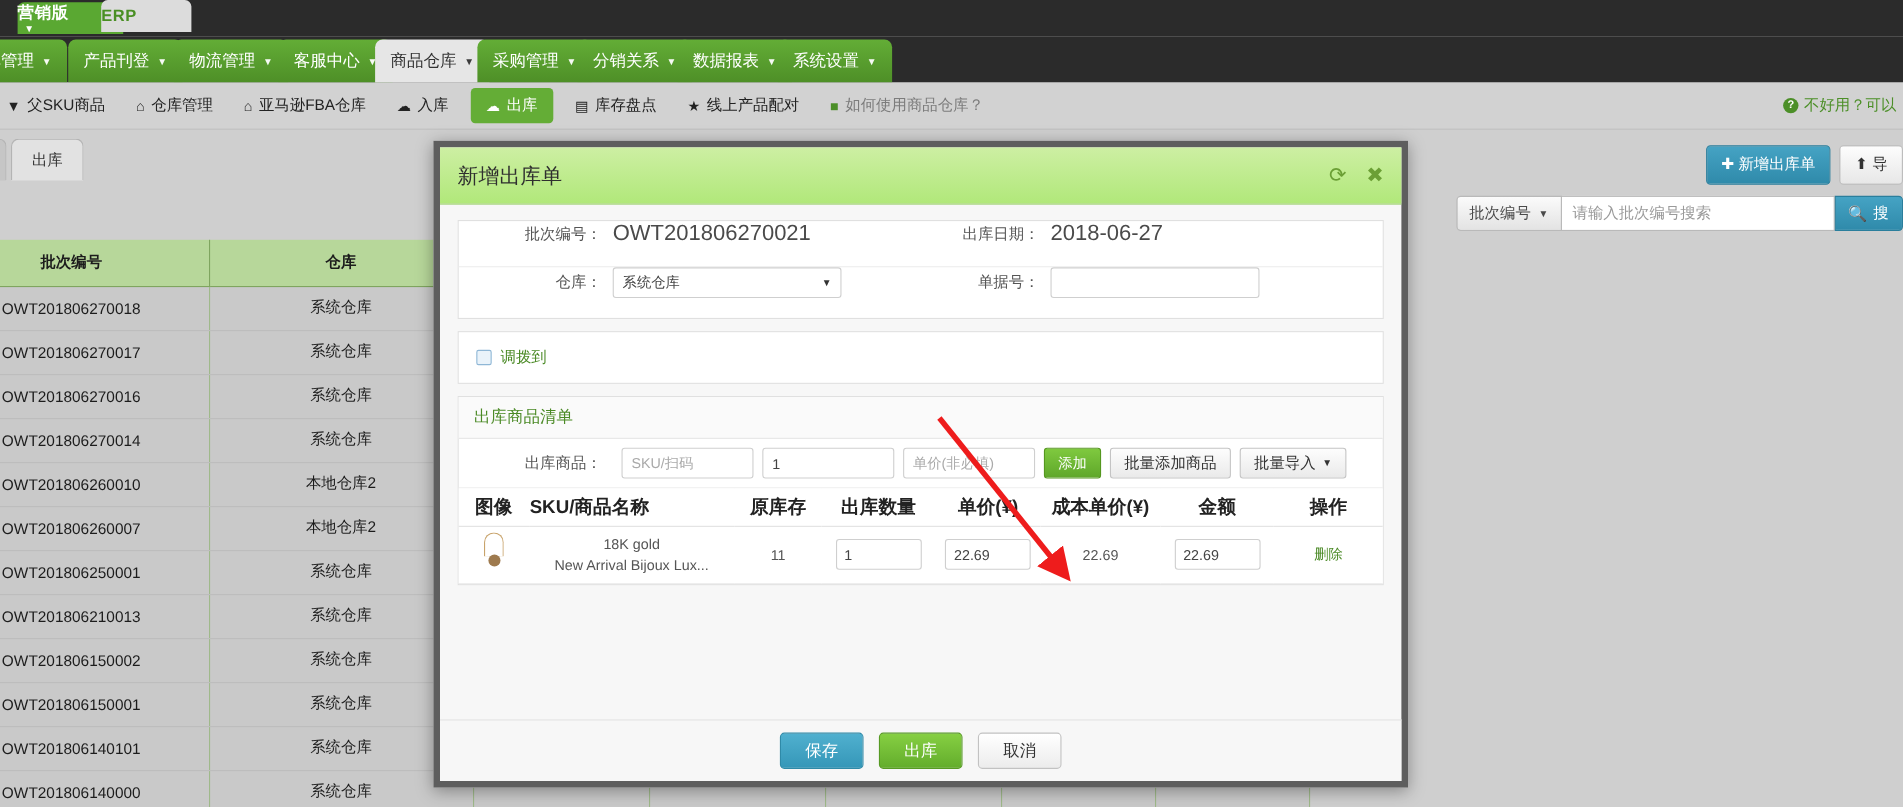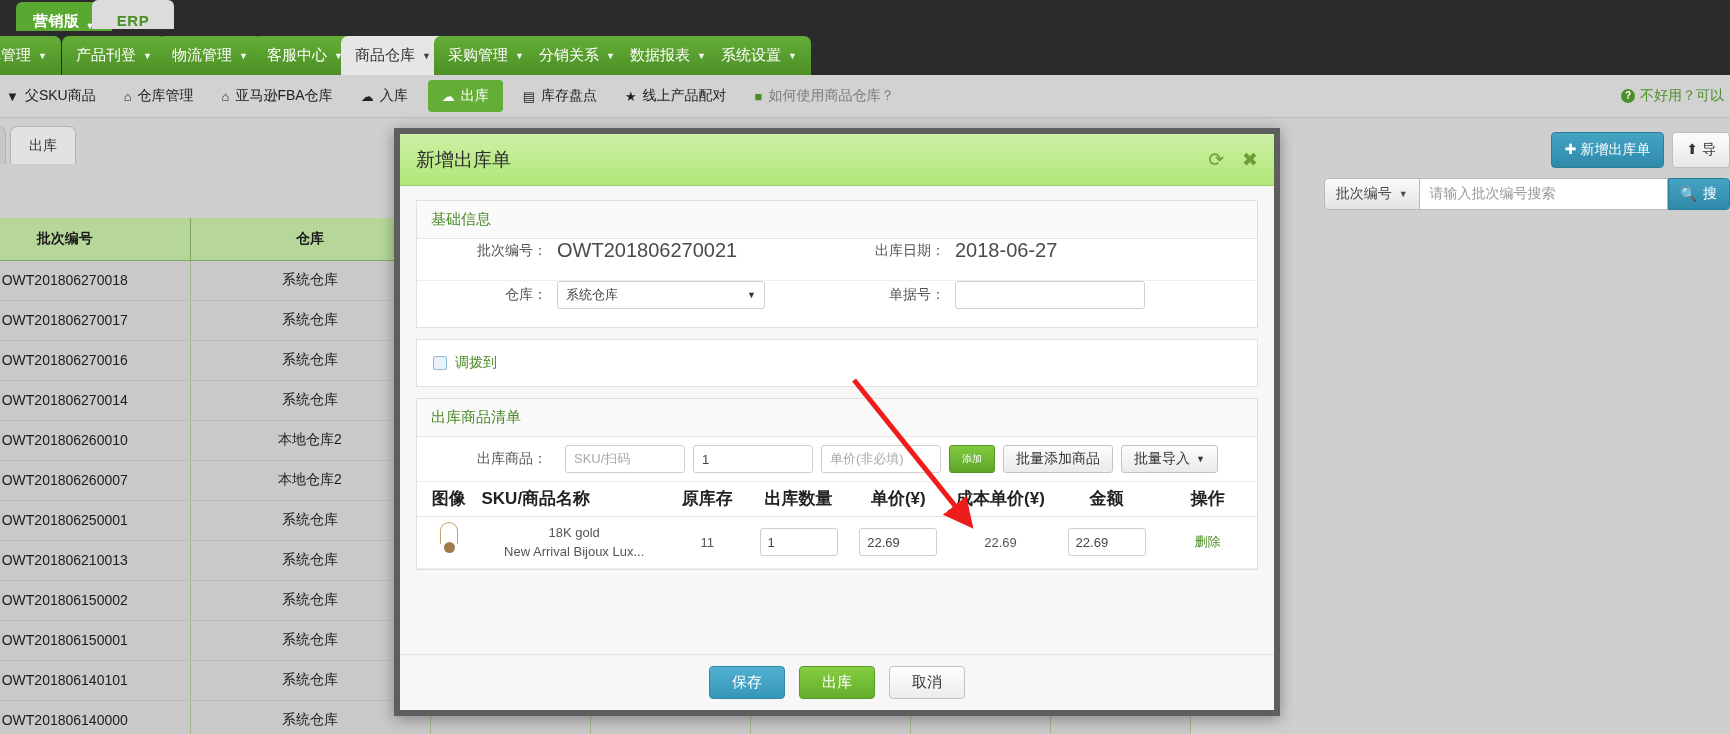--- a/index.html
+++ b/index.html
@@ -12,22 +12,22 @@
   }
   #root { position: relative; width: 1730px; height: 734px; }
 
   
   .topbar {
     position: absolute; left: 0; top: 0; width: 1730px; height: 33px;
     background: #2b2b2b;
   }
   .brand-tab {
     position: absolute; top: 2px; height: 29px; border-radius: 6px 6px 0 0;
-    display: flex; align-items: flex-end; justify-content: center;
-    font-size: 15px; font-weight: bold; letter-spacing: .5px;
+    display: flex; align-items: flex-start; justify-content: center;
+    font-size: 15px; font-weight: bold; letter-spacing: .5px; flex-direction: column;
   }
   .brand-mk {
     left: 16px; width: 96px; background: #5aa832; color: #fff;
   }
   .brand-mk .caret { margin-left: 6px; font-size: 9px; }
   .brand-erp {
     left: 92px; width: 82px; background: #dcdcdc; color: #4a8f24; top: 0; height: 29px;
   }
 
   
@@ -185,21 +185,21 @@
 
   .chk-row { display: flex; align-items: center; gap: 8px; height: 46px; padding: 0 16px; }
   .chkbox {
     width: 14px; height: 14px; border: 1px solid #8fb7d6; background: #eaf3fa; border-radius: 2px;
   }
   .chk-lbl { font-size: 14px; color: #4b8a26; }
 
   .addrow { display: flex; align-items: center; gap: 8px; padding: 8px 8px; border-bottom: 1px solid #ededed; }
   .btn-green {
     background: linear-gradient(#7fc93f,#5fa72a); color: #fff; border: 1px solid #55971f;
-    border-radius: 3px; font-size: 10px; height: 28px; padding: 0 12px;
+    border-radius: 3px; font-size: 13px; height: 28px; padding: 0 12px;
     display: flex; align-items: center;
   }
   .btn-lite {
     background: linear-gradient(#fdfdfd,#eaeaea); color: #333; border: 1px solid #c4c4c4;
     border-radius: 3px; font-size: 14px; height: 28px; padding: 0 12px;
     display: flex; align-items: center; gap: 6px; white-space: nowrap;
   }
 
   .ptable { width: 100%; border-collapse: collapse; font-size: 13px; }
   .ptable th {
@@ -493,21 +493,20 @@
       <div class="m-title">新增出库单</div>
       <div class="m-head-icons">
         <span class="ic">⟳</span>
         <span class="ic">✖</span>
       </div>
     </div>
 
     <div class="m-body">
 
       <div class="panel">
-        <div class="panel-head">基础信息</div>
 
         <div class="frow">
           <div class="fcell" style="width:420px">
             <div class="flabel">批次编号：</div>
             <div class="fval">OWT201806270021</div>
           </div>
           <div class="fcell">
             <div class="flabel" style="width:110px">出库日期：</div>
             <div class="fval">2018-06-27</div>
           </div>

